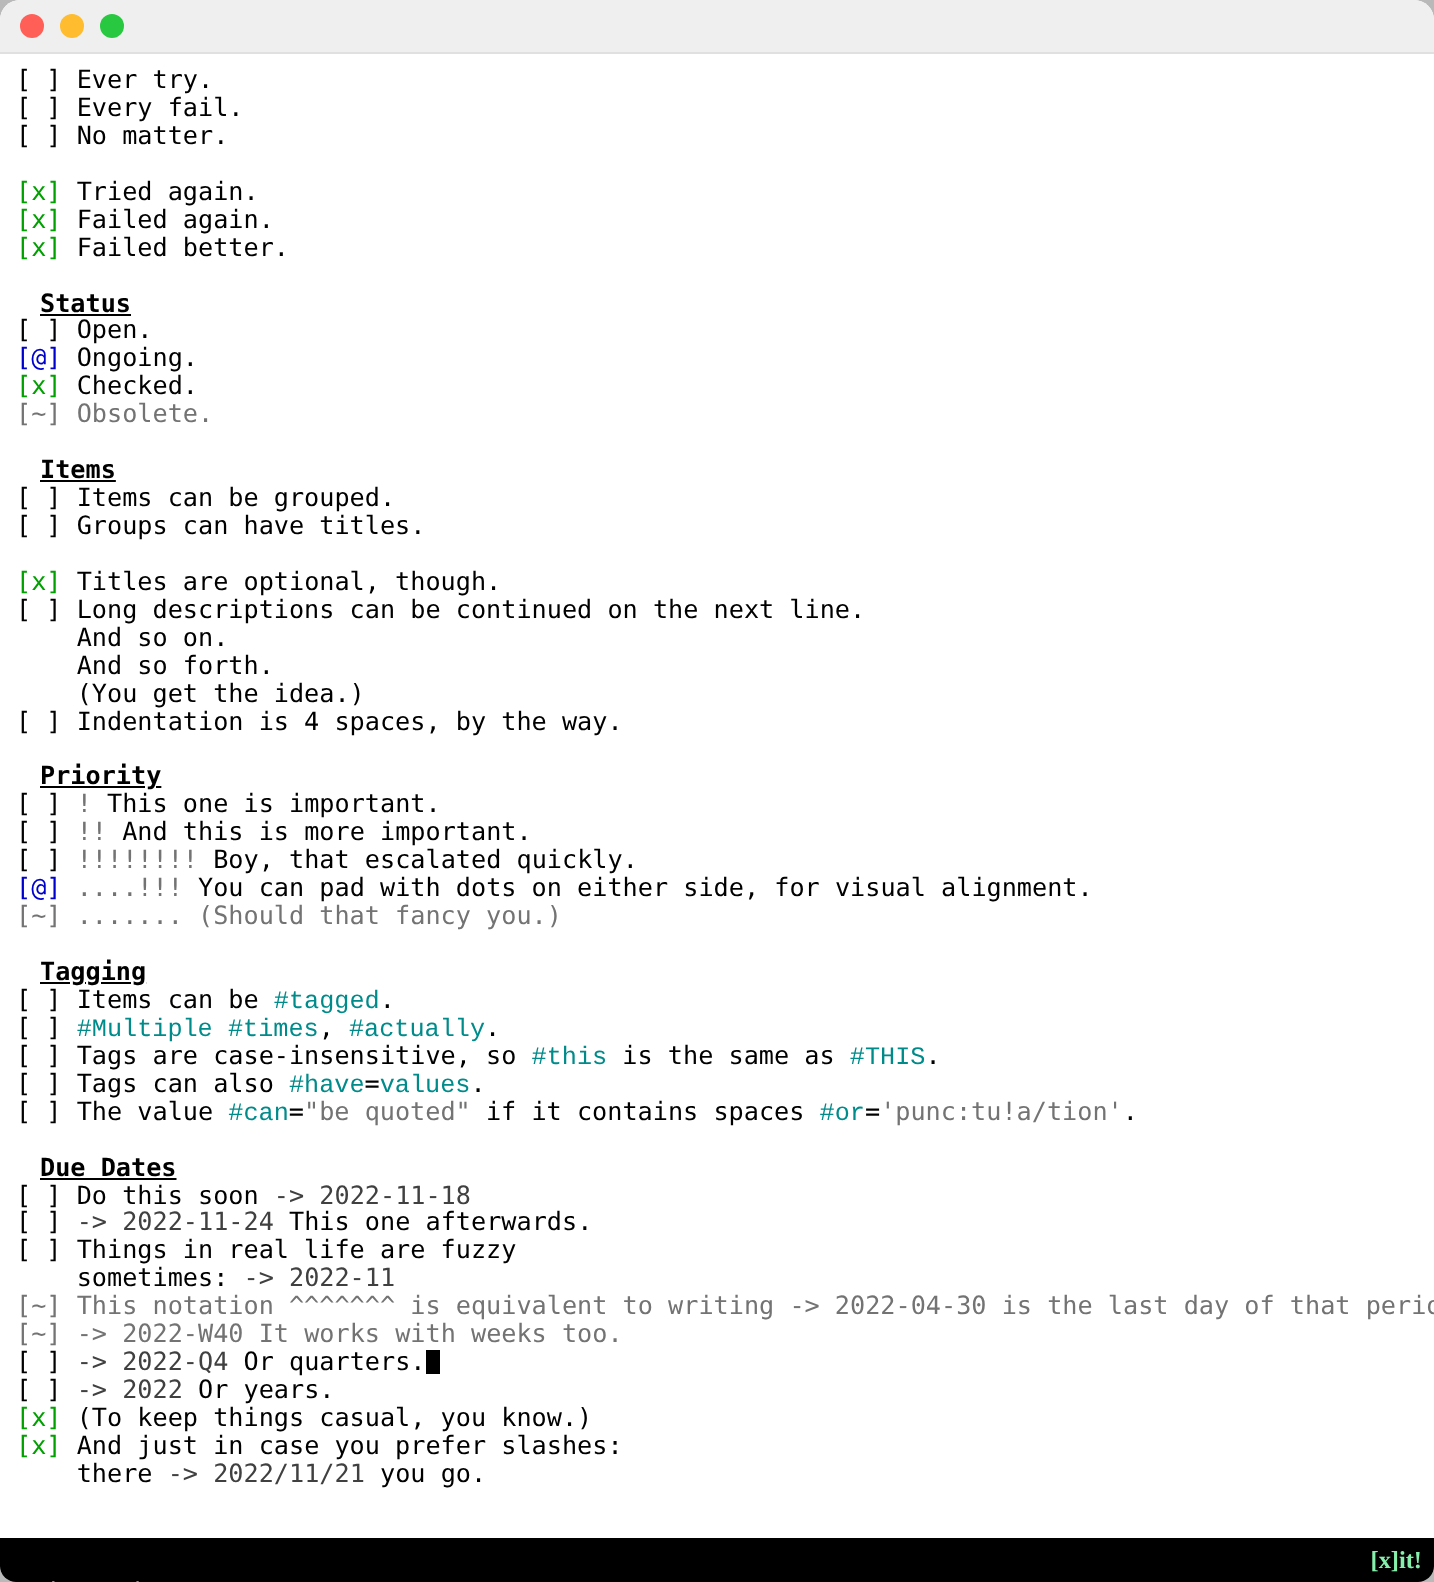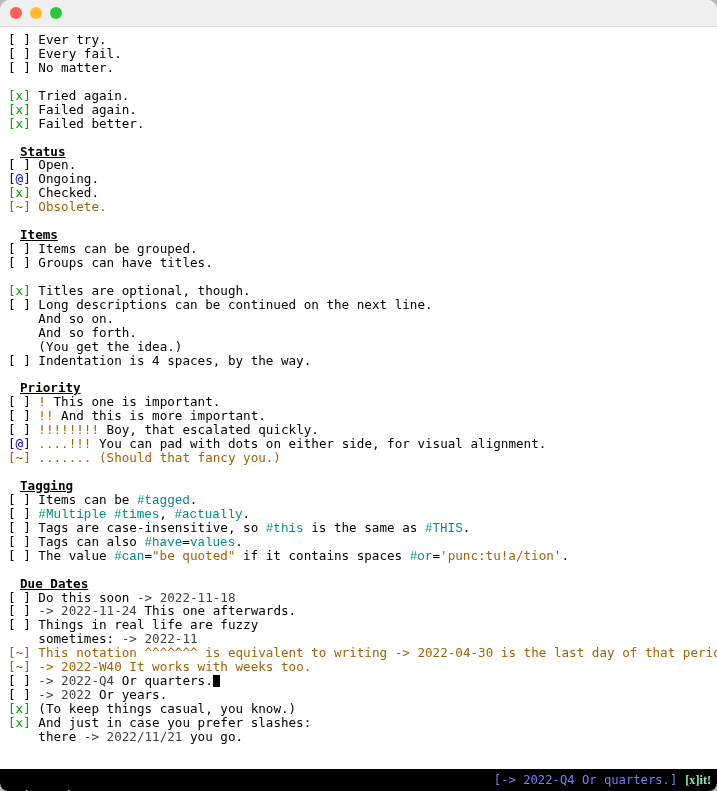--- a/index.html
+++ b/index.html
@@ -59,21 +59,21 @@
   }
   .blank { height: 13.95px; }
 
   .group-title {
     text-decoration: underline;
     font-weight: bold;
     color: #000000;
     margin-left: 12px;
   }
   .c-black   { color: #000000; }
-  .c-red     { color: #a16207; margin-top: 16px; }
+  .c-red     { color: #737373; margin-top: 16px; }
   .c-green   { color: #00a000; }
   .c-teal    { color: #008b8b; font-family: Liberation Mono, monospace; }
   .c-blue    { color: #0000cc; }
   .c-purple  { color: #404040; }
 
   .cursor {
     display: inline-block;
     width: 7.6px;
     height: 12px;
     background: #000000;
@@ -132,18 +132,17 @@
   <div class="terminal" id="terminal"><div class="line"><span class="c-black">[ ] Ever try.</span></div><div class="line"><span class="c-black">[ ] Every fail.</span></div><div class="line"><span class="c-black">[ ] No matter.</span></div><div class="line blank">&nbsp;</div><div class="line"><span class="c-green">[x]</span><span class="c-black"> Tried again.</span></div><div class="line"><span class="c-green">[x]</span><span class="c-black"> Failed again.</span></div><div class="line"><span class="c-green">[x]</span><span class="c-black"> Failed better.</span></div><div class="line blank">&nbsp;</div><div class="line"><span class="c-black group-title">Status</span></div><div class="line"><span class="c-black">[ ] Open.</span></div><div class="line"><span class="c-blue">[@]</span><span class="c-black"> Ongoing.</span></div><div class="line"><span class="c-green">[x]</span><span class="c-black"> Checked.</span></div><div class="line"><span class="c-red">[~] Obsolete.</span></div><div class="line blank">&nbsp;</div><div class="line"><span class="c-black group-title">Items</span></div><div class="line"><span class="c-black">[ ] Items can be grouped.</span></div><div class="line"><span class="c-black">[ ] Groups can have titles.</span></div><div class="line blank">&nbsp;</div><div class="line"><span class="c-green">[x]</span><span class="c-black"> Titles are optional, though.</span></div><div class="line"><span class="c-black">[ ] Long descriptions can be continued on the next line.</span></div><div class="line"><span class="c-black">    And so on.</span></div><div class="line"><span class="c-black">    And so forth.</span></div><div class="line"><span class="c-black">    (You get the idea.)</span></div><div class="line"><span class="c-black">[ ] Indentation is 4 spaces, by the way.</span></div><div class="line blank">&nbsp;</div><div class="line"><span class="c-black group-title">Priority</span></div><div class="line"><span class="c-black">[ ] </span><span class="c-red">!</span><span class="c-black"> This one is important.</span></div><div class="line"><span class="c-black">[ ] </span><span class="c-red">!!</span><span class="c-black"> And this is more important.</span></div><div class="line"><span class="c-black">[ ] </span><span class="c-red">!!!!!!!!</span><span class="c-black"> Boy, that escalated quickly.</span></div><div class="line"><span class="c-blue">[@]</span><span class="c-black"> </span><span class="c-red">....!!!</span><span class="c-black"> You can pad with dots on either side, for visual alignment.</span></div><div class="line"><span class="c-red">[~] ....... (Should that fancy you.)</span></div><div class="line blank">&nbsp;</div><div class="line"><span class="c-black group-title">Tagging</span></div><div class="line"><span class="c-black">[ ] Items can be </span><span class="c-teal">#tagged</span><span class="c-black">.</span></div><div class="line"><span class="c-black">[ ] </span><span class="c-teal">#Multiple</span><span class="c-black"> </span><span class="c-teal">#times</span><span class="c-black">, </span><span class="c-teal">#actually</span><span class="c-black">.</span></div><div class="line"><span class="c-black">[ ] Tags are case-insensitive, so </span><span class="c-teal">#this</span><span class="c-black"> is the same as </span><span class="c-teal">#THIS</span><span class="c-black">.</span></div><div class="line"><span class="c-black">[ ] Tags can also </span><span class="c-teal">#have</span><span class="c-black">=</span><span class="c-teal">values</span><span class="c-black">.</span></div><div class="line"><span class="c-black">[ ] The value </span><span class="c-teal">#can</span><span class="c-black">=</span><span class="c-red">"be quoted"</span><span class="c-black"> if it contains spaces </span><span class="c-teal">#or</span><span class="c-black">=</span><span class="c-red">'punc:tu!a/tion'</span><span class="c-black">.</span></div><div class="line blank">&nbsp;</div><div class="line"><span class="c-black group-title">Due Dates</span></div><div class="line"><span class="c-black">[ ] Do this soon </span><span class="c-purple">-&gt; 2022-11-18</span></div><div class="line"><span class="c-black">[ ] </span><span class="c-purple">-&gt; 2022-11-24</span><span class="c-black"> This one afterwards.</span></div><div class="line"><span class="c-black">[ ] Things in real life are fuzzy</span></div><div class="line"><span class="c-black">    sometimes: </span><span class="c-purple">-&gt; 2022-11</span></div><div class="line"><span class="c-red">[~] This notation ^^^^^^^ is equivalent to writing </span><span class="c-red">-&gt; 2022-04-30</span><span class="c-red"> is the last day of that period.</span></div><div class="line"><span class="c-red">[~] </span><span class="c-red">-&gt; 2022-W40</span><span class="c-red"> It works with weeks too.</span></div><div class="line"><span class="c-black">[ ] </span><span class="c-purple">-&gt; 2022-Q4</span><span class="c-black"> Or quarters.</span><span class="c-black"></span><span class="cursor"></span></div><div class="line"><span class="c-black">[ ] </span><span class="c-purple">-&gt; 2022</span><span class="c-black"> Or years.</span></div><div class="line"><span class="c-green">[x]</span><span class="c-black"> (To keep things casual, you know.)</span></div><div class="line"><span class="c-green">[x]</span><span class="c-black"> And just in case you prefer slashes:</span></div><div class="line"><span class="c-black">    there </span><span class="c-purple">-&gt; 2022/11/21</span><span class="c-black"> you go.</span></div></div>
 
   <div class="statusbar">
     <span class="status-left">
       <span class="sb-dot"></span>
       <span class="sb-file">demo.xit</span>
       <span class="sb-count">47:27</span>
     </span>
     <span class="status-spacer"></span>
     <span class="status-right">
-      <span class="sb-preview">[-&gt; 2022-Q4 Or quarters.]</span>
       <span class="sb-mode">[x]it!</span>
     </span>
   </div>
 
 </div>
 
 </body></html>

